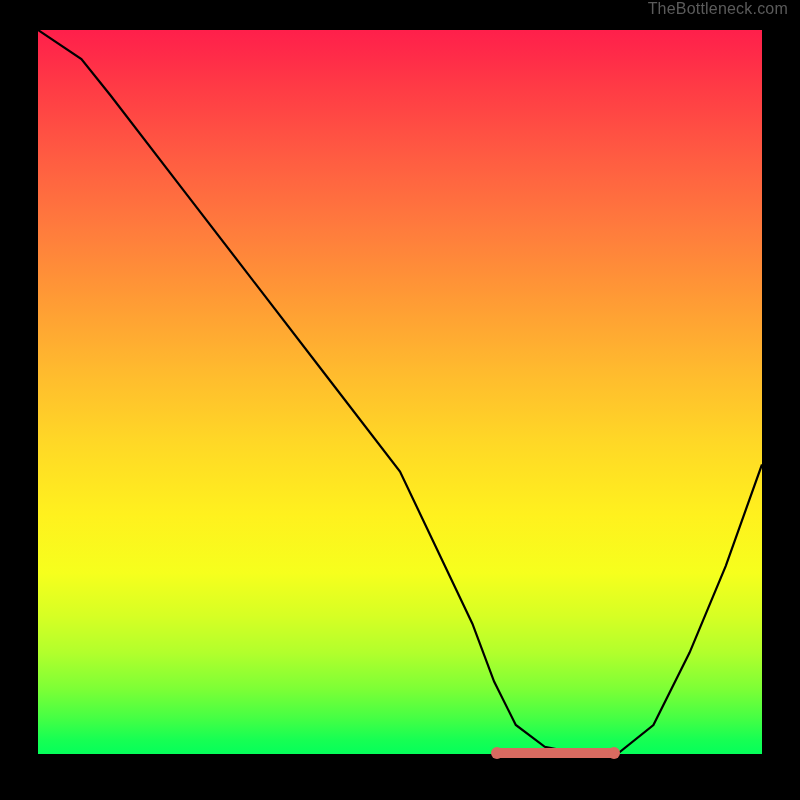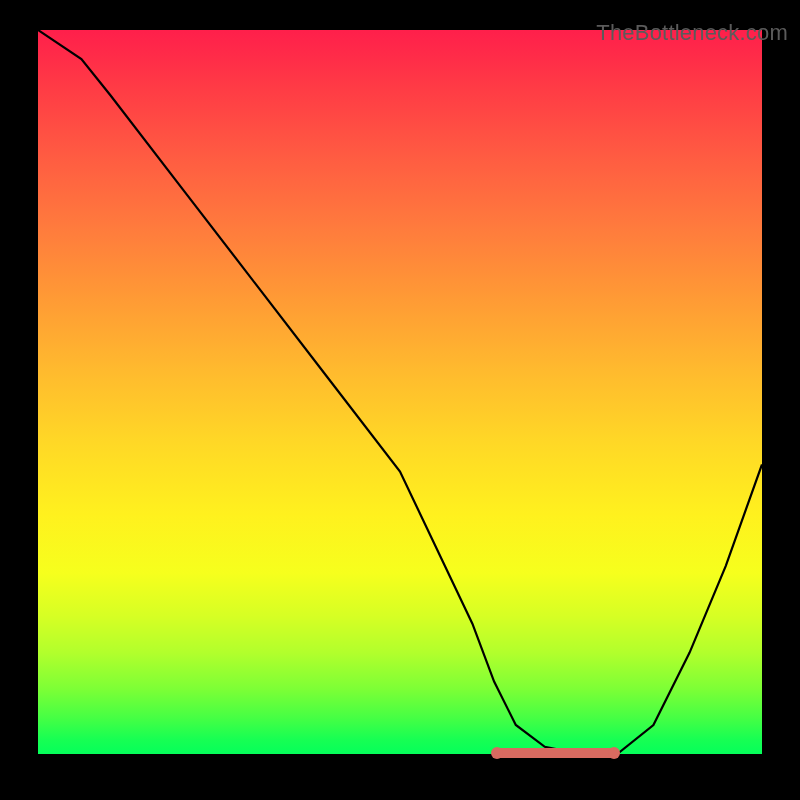--- a/index.html
+++ b/index.html
@@ -12,24 +12,24 @@
     font-family: Arial, Helvetica, sans-serif;
   }
   .frame {
     position: relative;
     width: 800px;
     height: 800px;
     background: #000;
   }
   .watermark {
     position: absolute;
-    top: 20px;
+    top: 0;
     right: 12px;
     color: #5b5b5b;
-    font-size: 22px;
+    font-size: 16px;
     font-weight: 500;
     letter-spacing: 0.2px;
     z-index: 20;
   }
   .plot-area {
     position: absolute;
     left: 38px;
     top: 30px;
     width: 724px;
     height: 724px;

